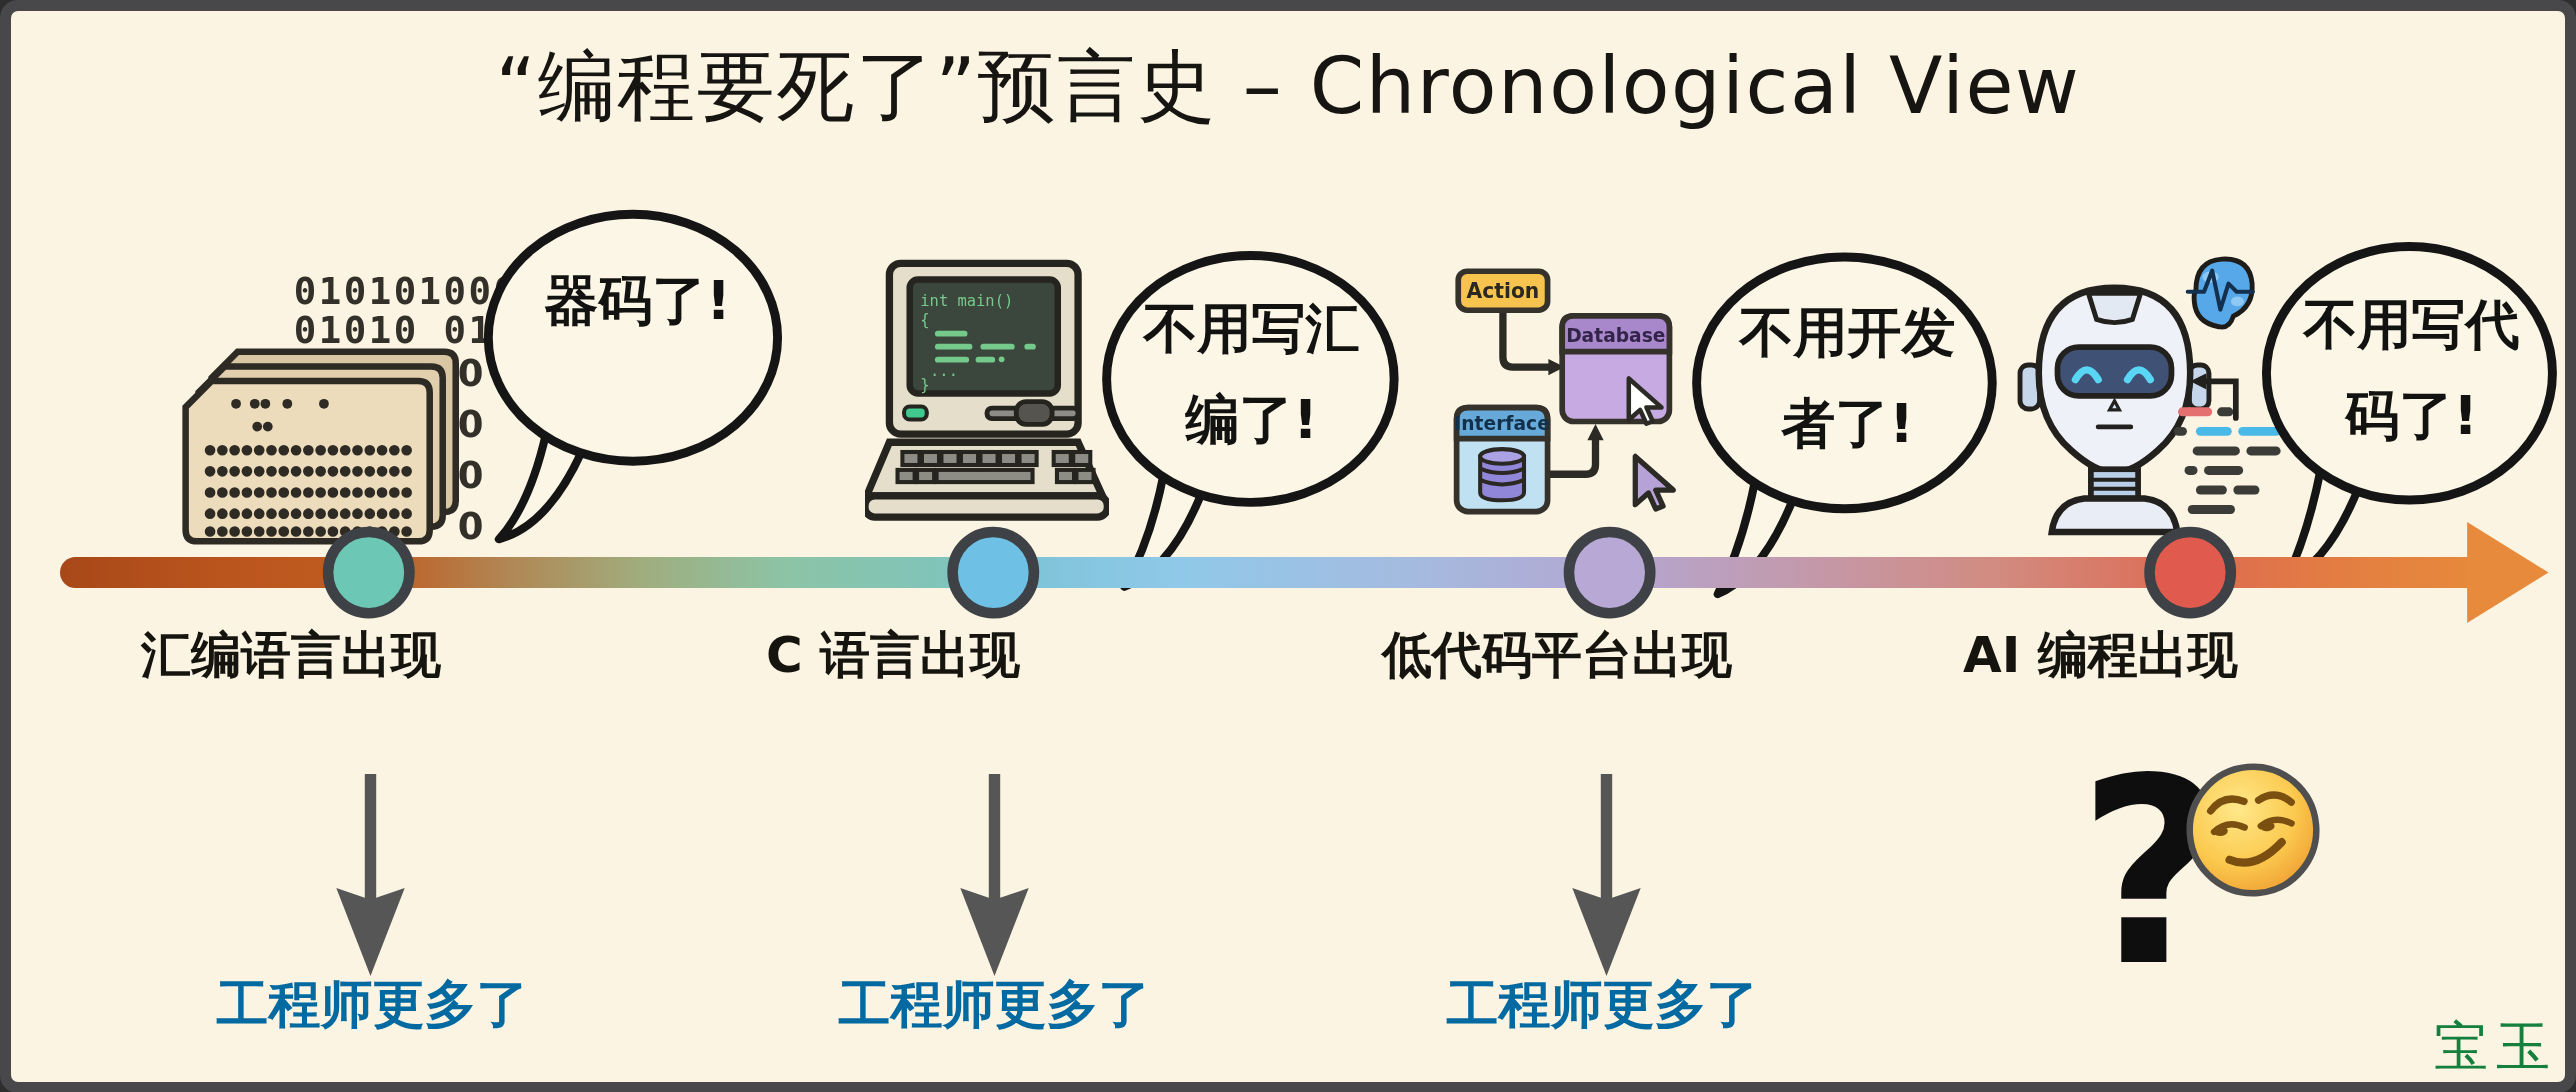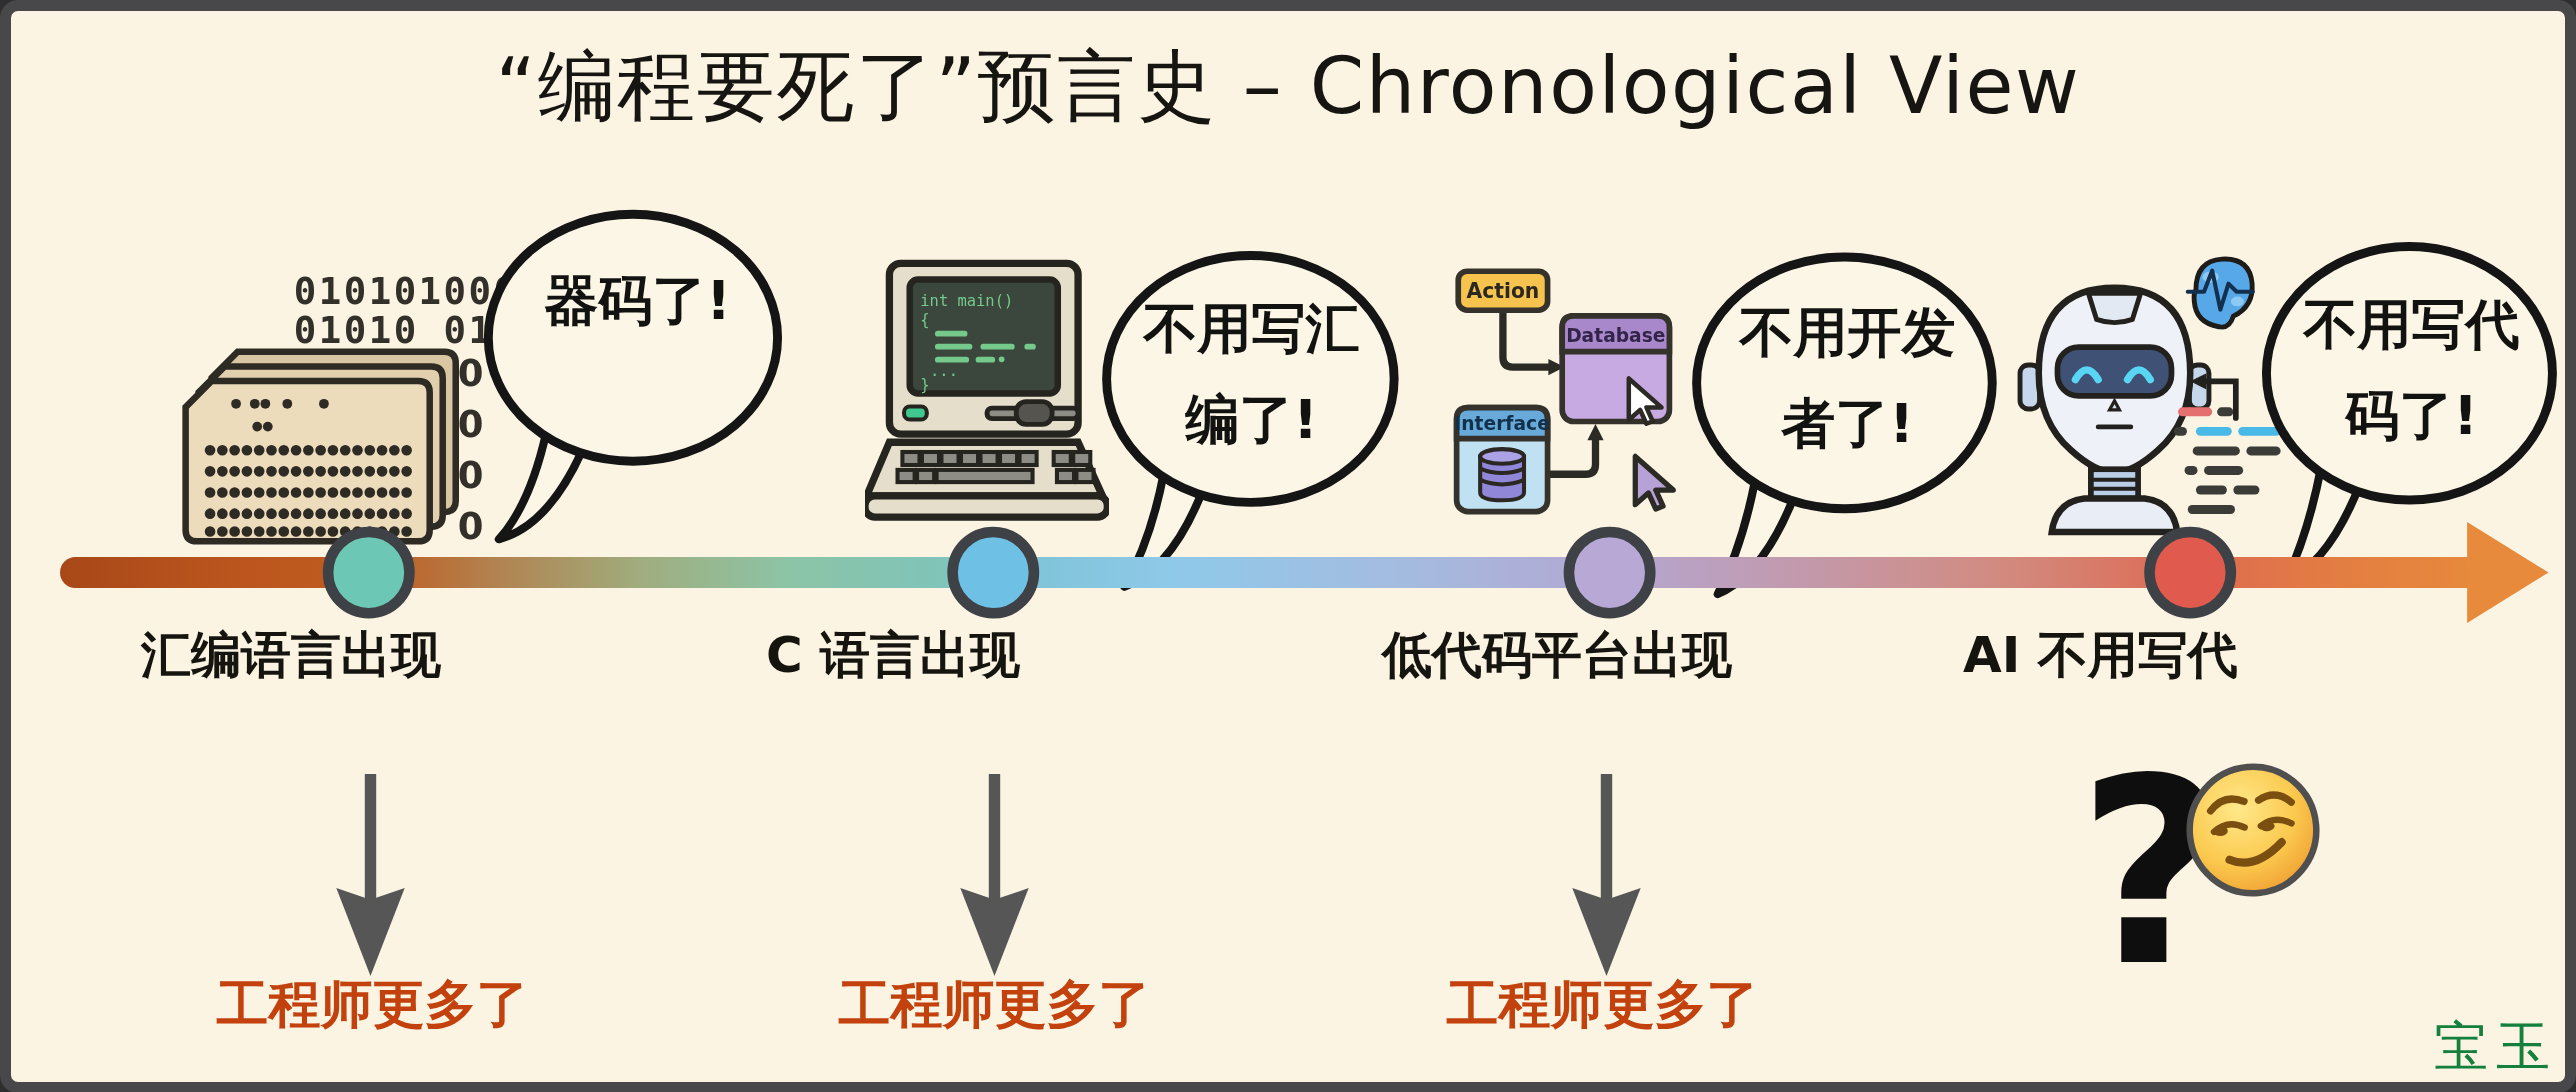--- a/index.html
+++ b/index.html
@@ -15,21 +15,21 @@
   }
   .bubble-text{width:293px;text-align:center;font-size:54px;font-weight:700;line-height:91px;color:#121210;}
   .timeline-bar{
     left:49px;top:546px;width:2423px;height:31px;border-radius:15.4px 0 0 15.4px;
     background:linear-gradient(90deg,
       #a84818 0%, #bb551e 7%, #c05c20 13%, #b28350 18%, #a0ad7e 24%,
       #8cc4a6 30%, #80c4b8 36%, #7fc4d8 40%, #8fc9e9 46%, #a3bce0 55%,
       #b3a7d2 64%, #c399ab 72%, #d28b80 80%, #dd6b52 88%, #e37d42 94%, #e78a3b 100%);
   }
   .tl-label{width:455px;text-align:left;top:611px;font-size:50px;font-weight:700;color:#15140f;}
-  .outcome{width:455px;text-align:center;top:959px;font-size:52px;font-weight:700;color:#c2410c;}
+  .outcome{width:455px;text-align:center;top:959px;font-size:52px;font-weight:700;color:#0369a1;}
   .qmark{left:2064px;top:736px;width:154px;text-align:center;font-size:256px;line-height:252px;font-weight:900;color:#0e0e0e;}
   .watermark{left:2423px;top:1000px;font-size:54px;letter-spacing:8.1px;color:#15803d;font-family:"DejaVu Serif",serif;}
   .zeros{left:439px;top:337px;width:41px;text-align:center;font-size:37px;font-weight:700;line-height:51px;color:#33302a;white-space:pre-line;}
   svg text{font-family:"DejaVu Sans",sans-serif;}
   svg .mono{font-family:"DejaVu Sans Mono",monospace;}
 </style>
 </head>
 <body>
 
 <div class="canvas">
@@ -222,21 +222,21 @@
   <svg class="abs" style="left:0;top:503px" width="2576" height="118" viewBox="0 0 3168 145">
     <circle cx="440" cy="72" r="50" stroke="#3e4145" stroke-width="13" fill="#6cc7b5"></circle>
     <circle cx="1208" cy="72" r="50" stroke="#3e4145" stroke-width="13" fill="#6ec1e4"></circle>
     <circle cx="1966" cy="72" r="50" stroke="#3e4145" stroke-width="13" fill="#b7a8d5"></circle>
     <circle cx="2680" cy="72" r="50" stroke="#3e4145" stroke-width="13" fill="#e05a4e"></circle>
   </svg>
 
   <div class="abs tl-label" style="left:130px">汇编语言出现</div>
   <div class="abs tl-label" style="left:755px">C 语言出现</div>
   <div class="abs tl-label" style="left:1371px">低代码平台出现</div>
-  <div class="abs tl-label" style="left:1952px">AI 不用写代</div>
+  <div class="abs tl-label" style="left:1952px">AI 编程出现</div>
 
   <svg class="abs" style="left:322px;top:763px" width="75" height="202" viewBox="0 0 92 248">
     <polygon points="39,0 53,0 53,152 88,140 46,248 4,140 39,152" fill="#565656"></polygon>
   </svg>
   <svg class="abs" style="left:946px;top:763px" width="75" height="202" viewBox="0 0 92 248">
     <polygon points="39,0 53,0 53,152 88,140 46,248 4,140 39,152" fill="#565656"></polygon>
   </svg>
   <svg class="abs" style="left:1558px;top:763px" width="75" height="202" viewBox="0 0 92 248">
     <polygon points="39,0 53,0 53,152 88,140 46,248 4,140 39,152" fill="#565656"></polygon>
   </svg>

